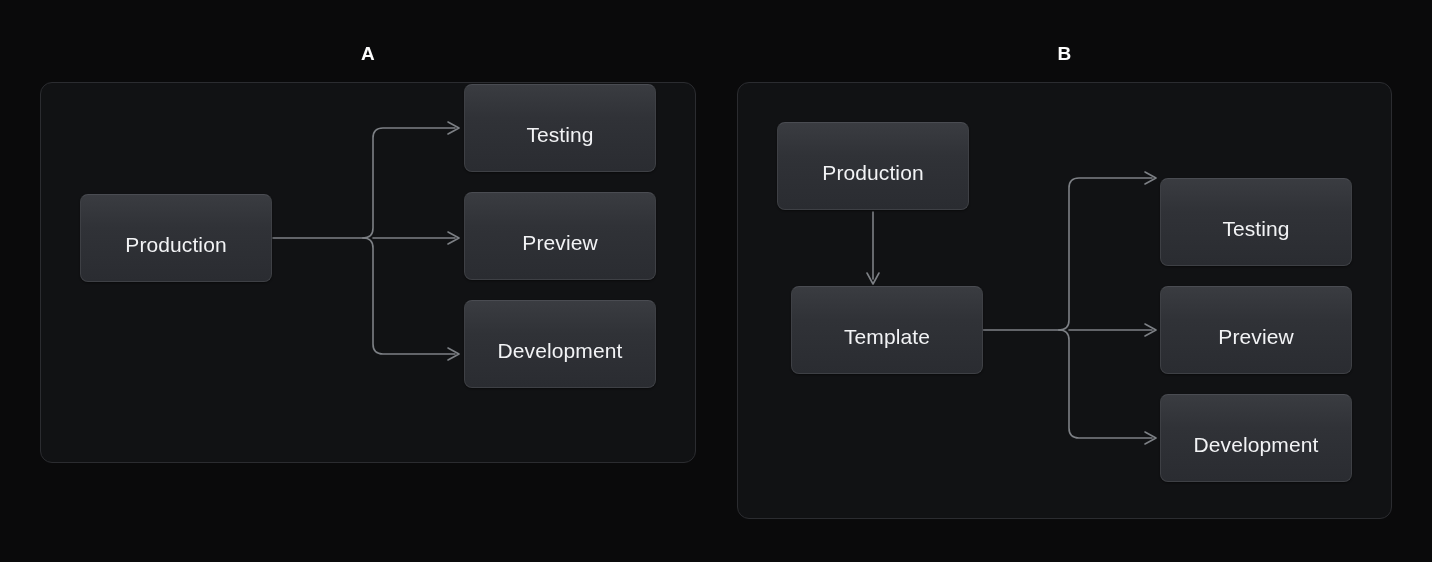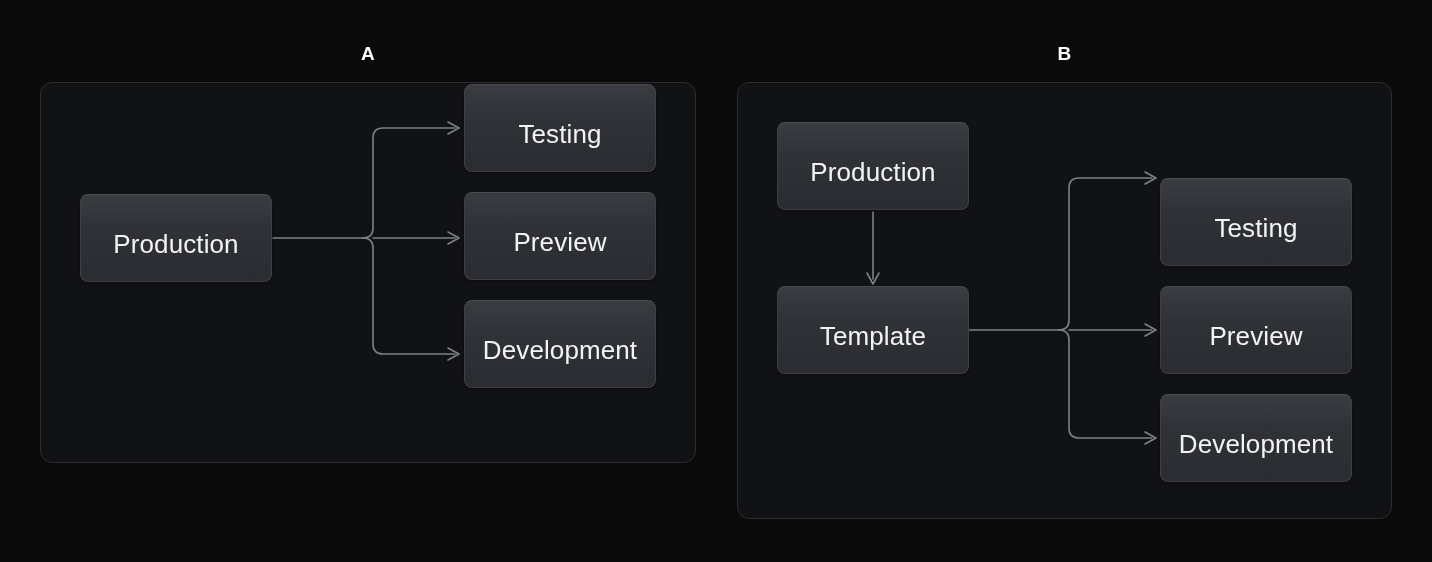--- a/index.html
+++ b/index.html
@@ -59,21 +59,21 @@
     align-items: center;
     justify-content: center;
     border-radius: 8px;
     background: linear-gradient(180deg, #3a3c41 0%, #303237 38%, #2a2c31 100%);
     border: 1px solid #3e4045;
     border-top-color: #4a4c52;
     box-shadow: 0 1px 2px rgba(0,0,0,0.45);
   }
 
   .node-label {
-    font-size: 26px;
+    font-size: 21px;
     color: #f2f3f5;
     line-height: 1;
     white-space: nowrap;
     letter-spacing: 0.1px;
     margin-top: 12px;
   }
 
   
   .wires {
     position: absolute;
@@ -162,21 +162,21 @@
         <path class="wire-head" d="M 407 241 L 418 247 L 407 253"></path>
 
         <path class="wire" d="M 321 247 q 10 0 10 10 V 345 q 0 10 10 10 H 414"></path>
         <path class="wire-head" d="M 407 349 L 418 355 L 407 361"></path>
       </svg>
 
       <div class="node" style="left:39px; top:39px; width:192px; height:88px;">
         <span class="node-label">Production</span>
       </div>
 
-      <div class="node" style="left:39px; top:203px; width:192px; height:88px;">
+      <div class="node" style="left:53px; top:203px; width:192px; height:88px;">
         <span class="node-label">Template</span>
       </div>
 
       <div class="node" style="left:422px; top:95px; width:192px; height:88px;">
         <span class="node-label">Testing</span>
       </div>
 
       <div class="node" style="left:422px; top:203px; width:192px; height:88px;">
         <span class="node-label">Preview</span>
       </div>

